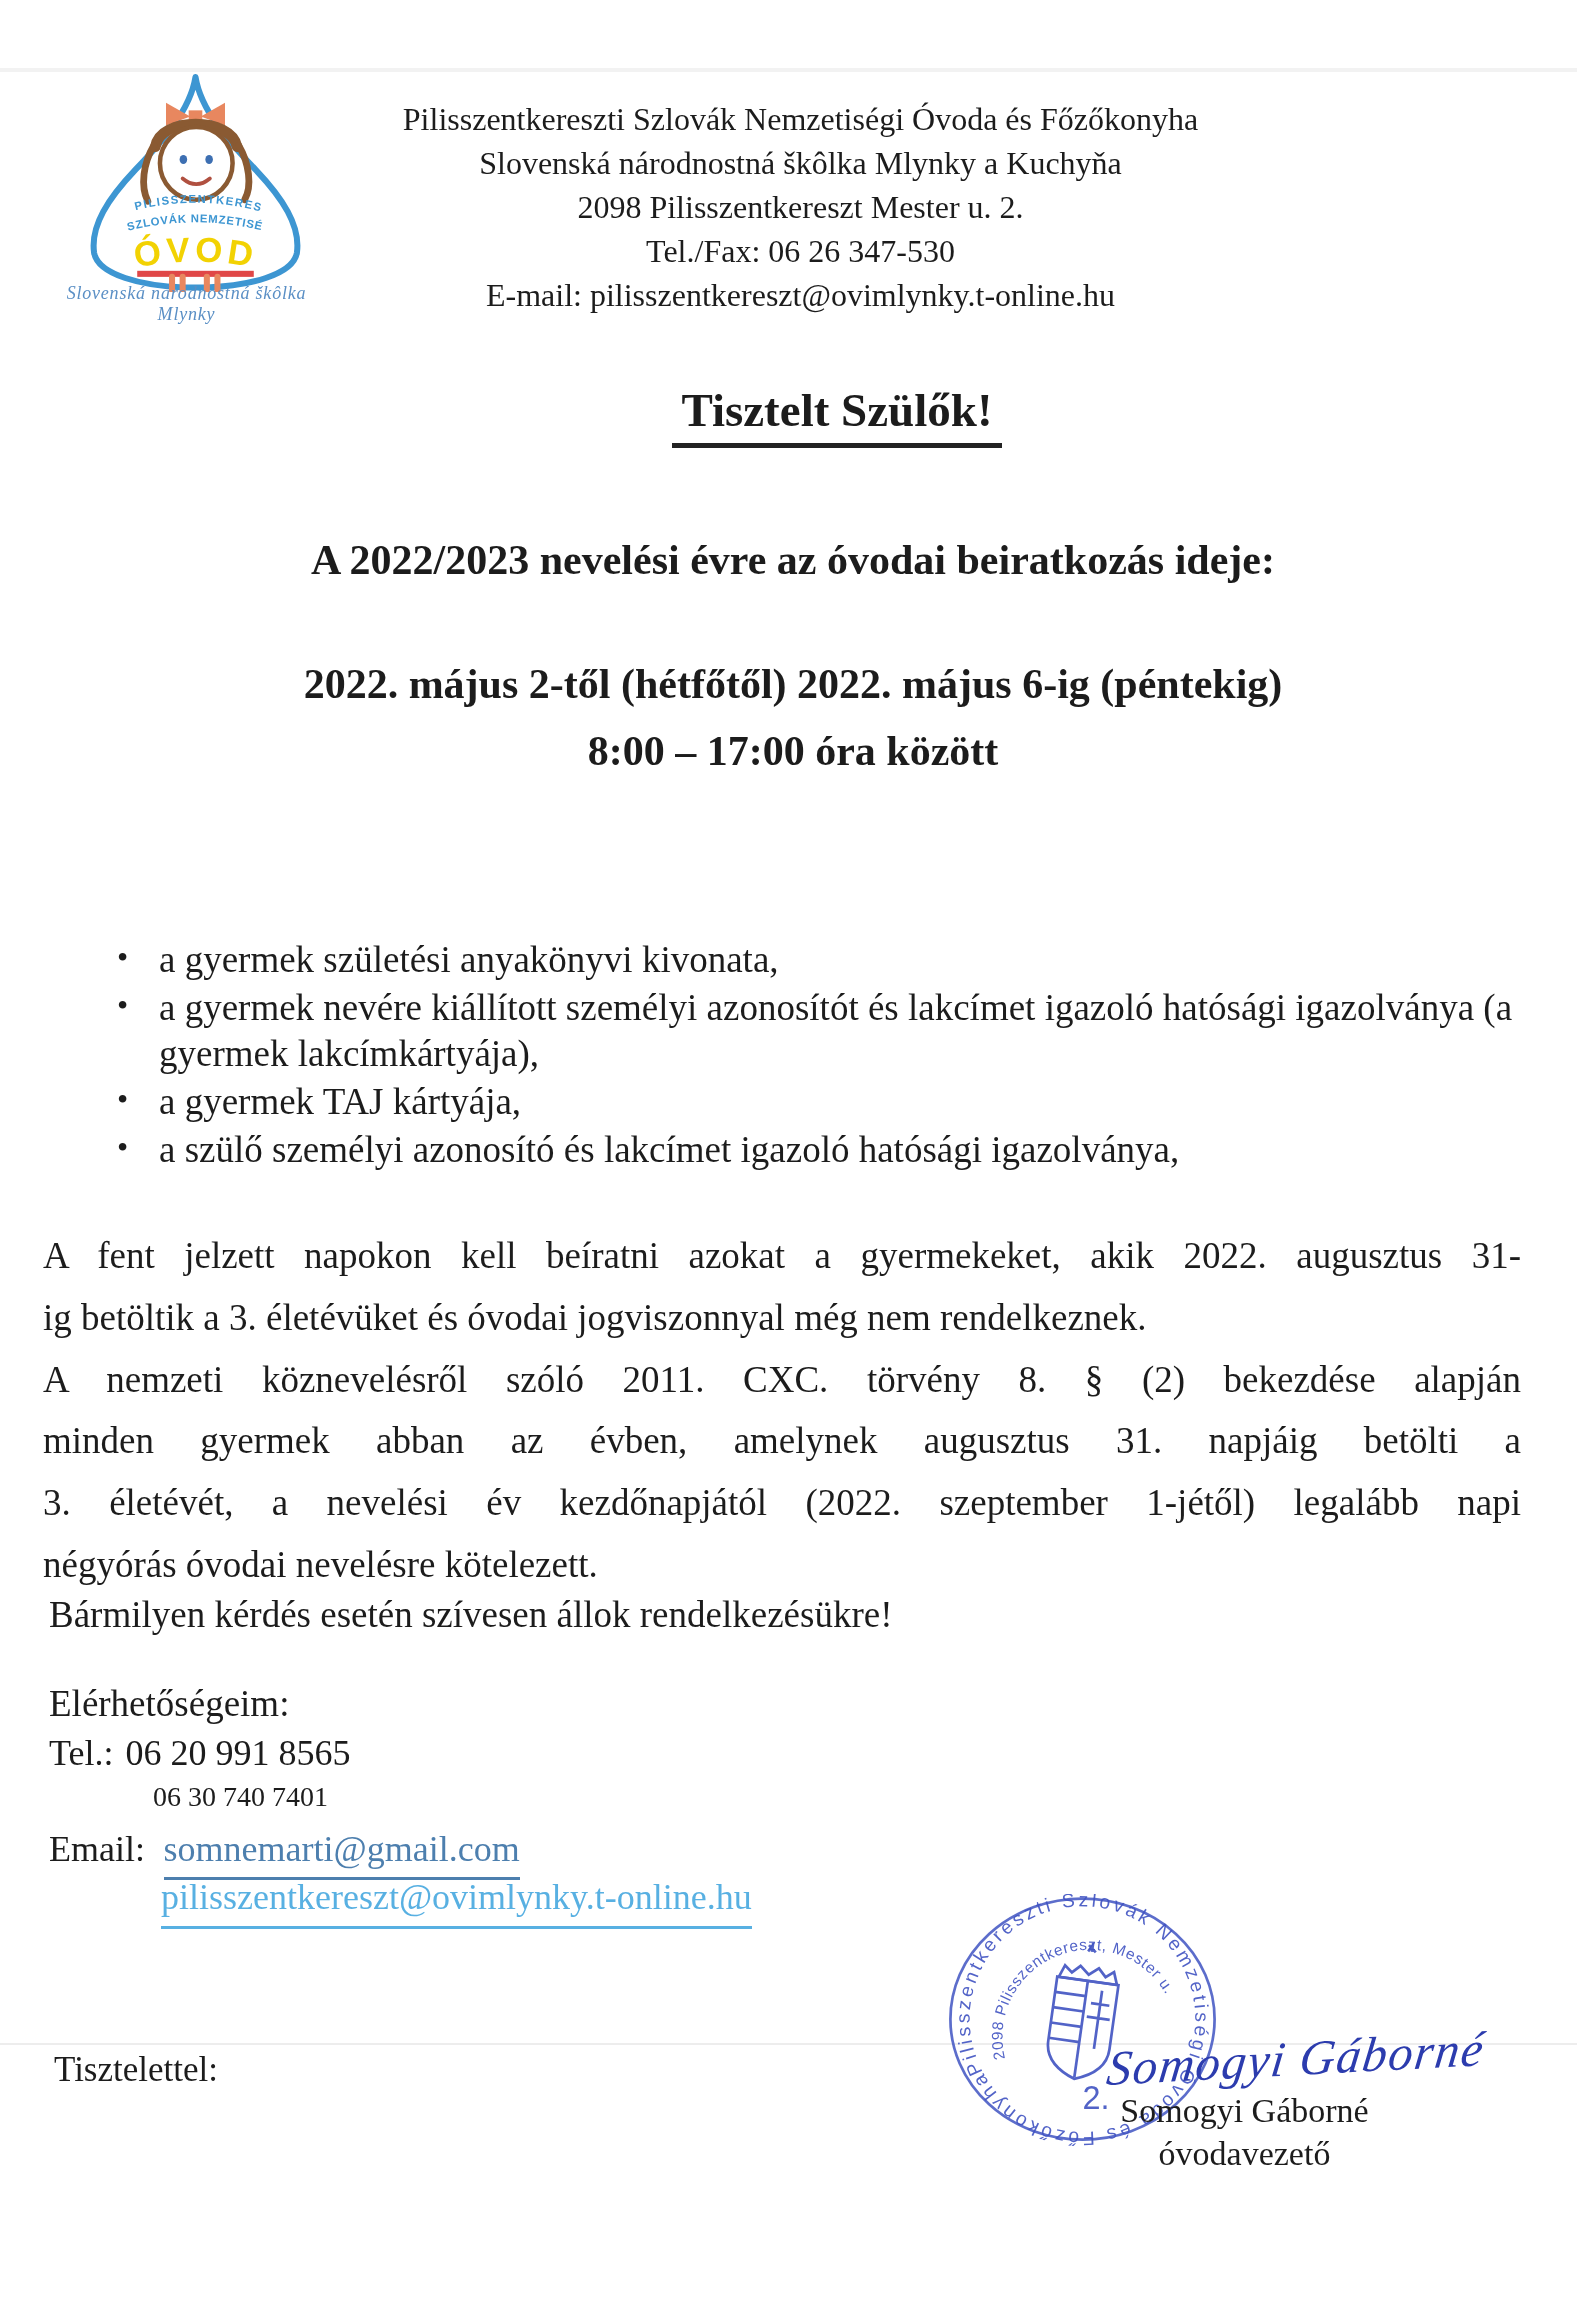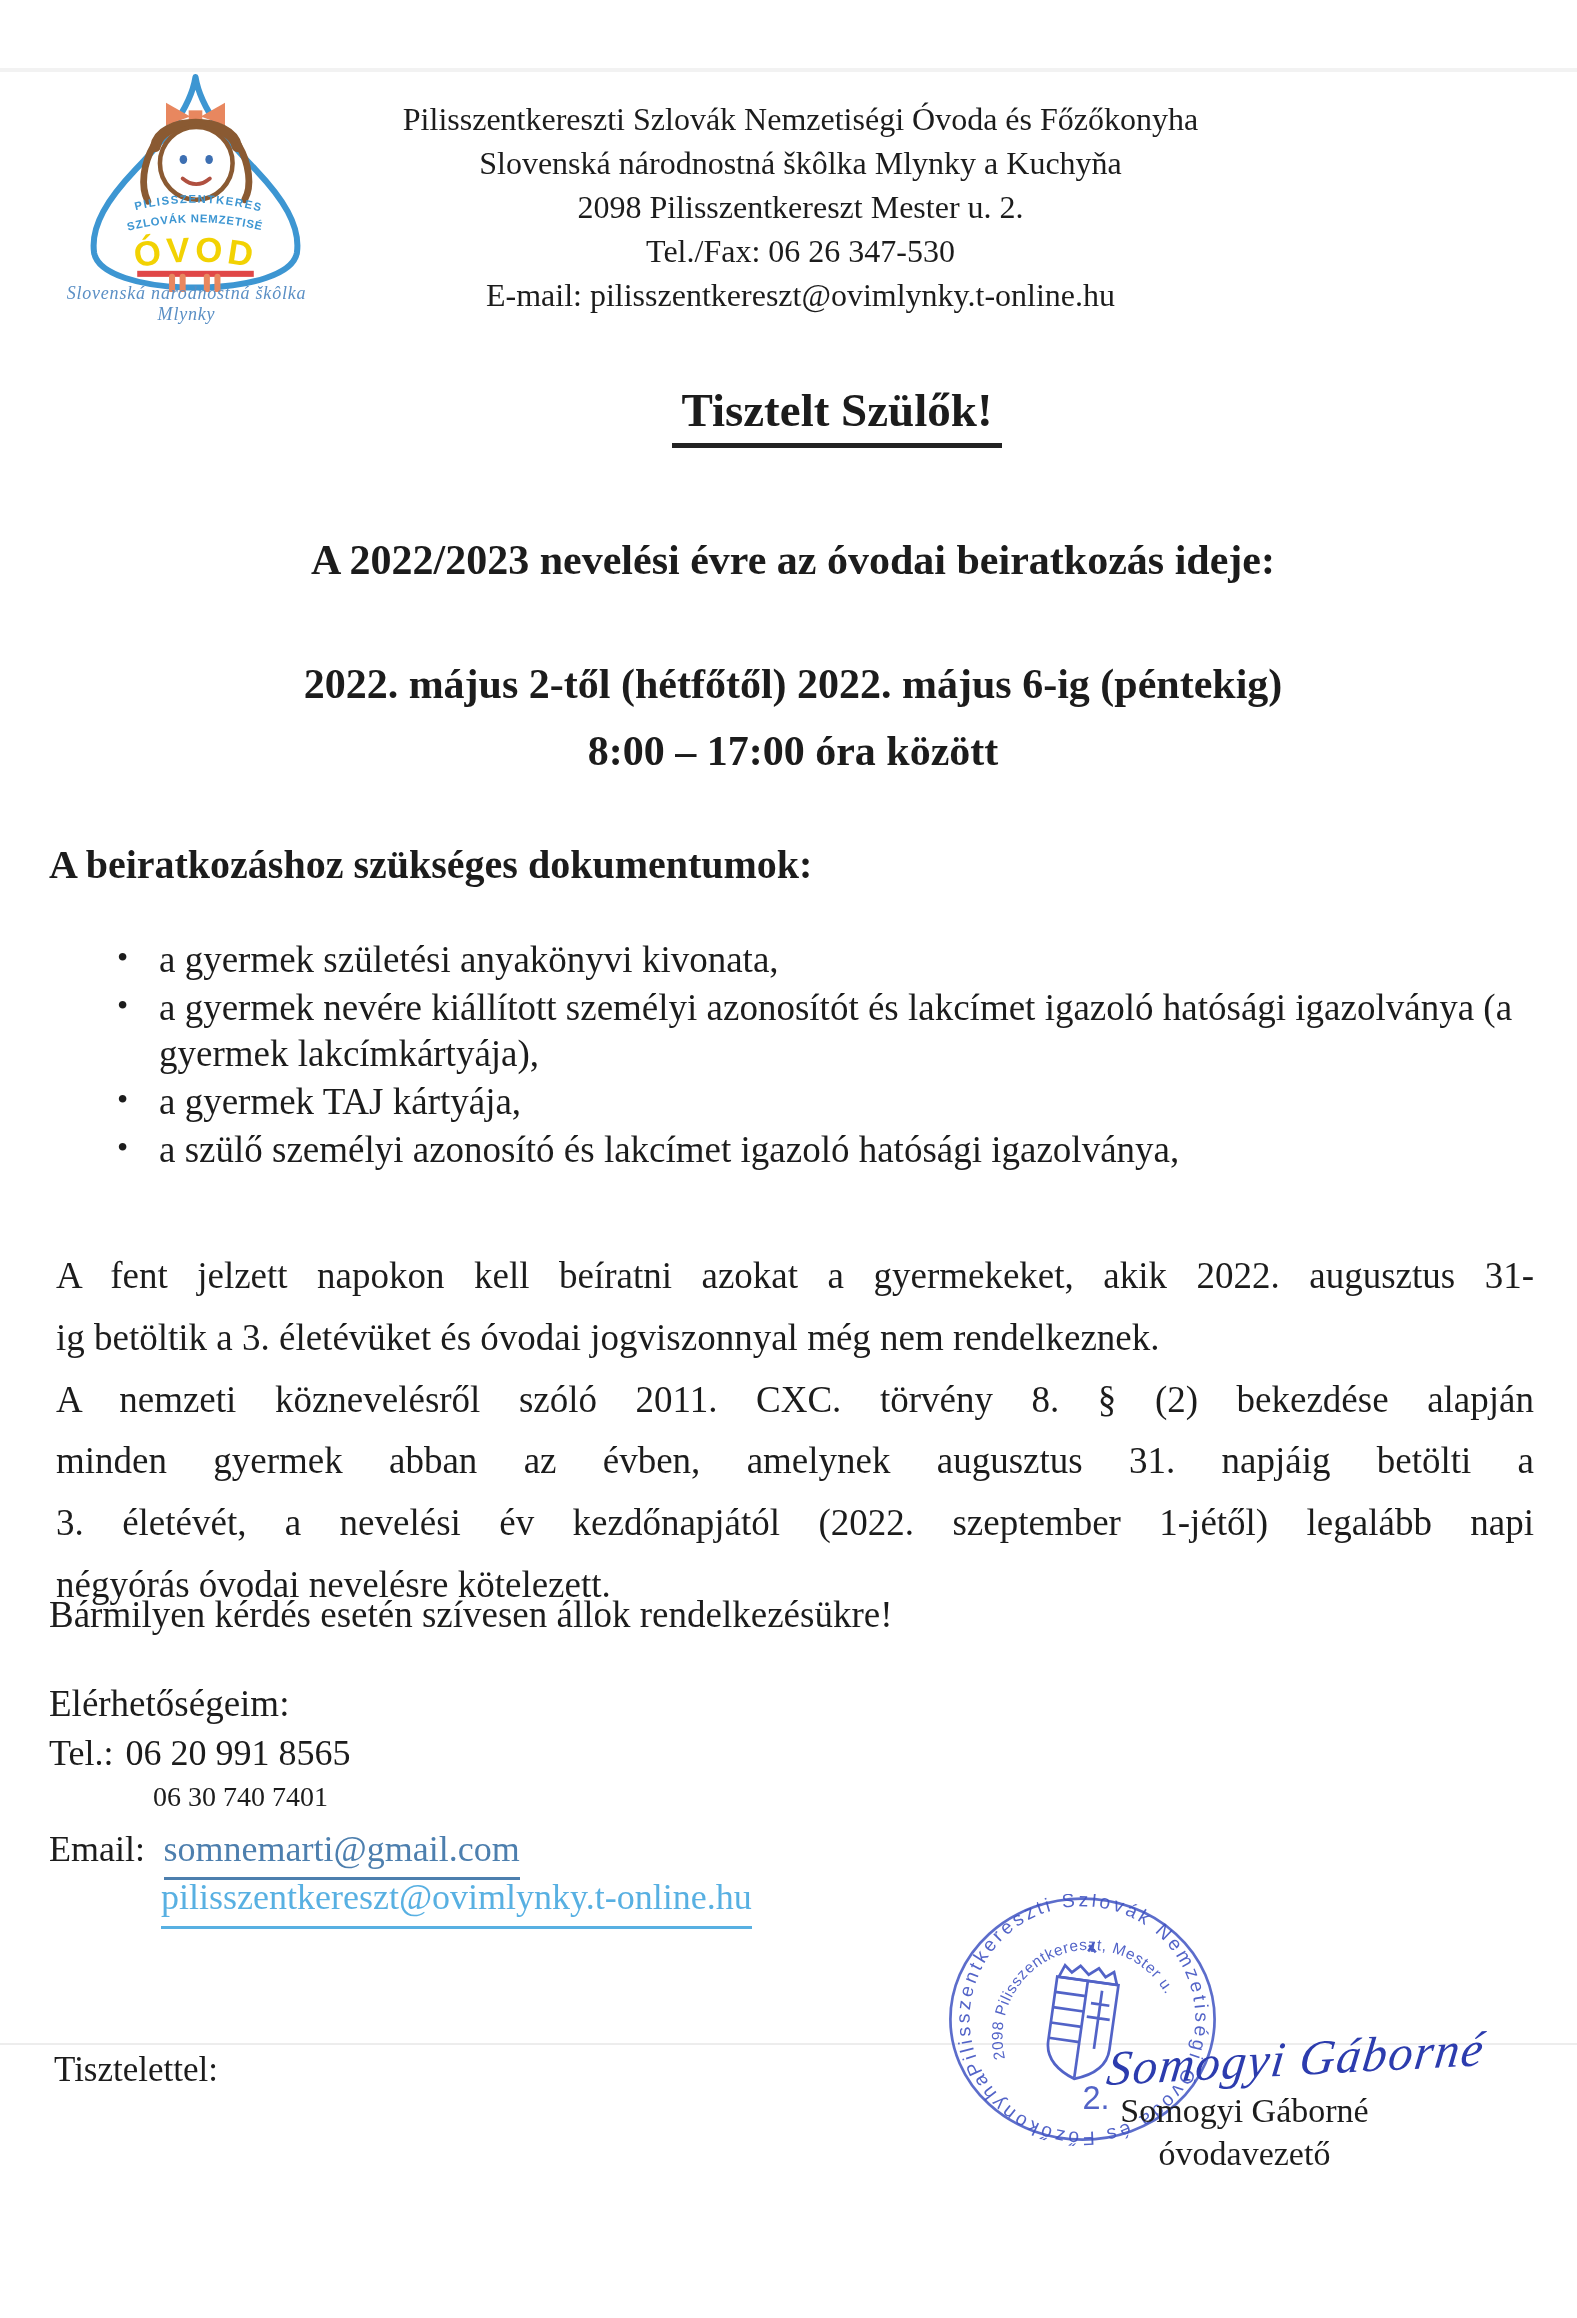--- a/index.html
+++ b/index.html
@@ -37,22 +37,22 @@
 
   
   .docs-heading{position:absolute;left:49px;top:841px;font-size:40px;font-weight:bold;}
   .bullet-item{position:absolute;left:114px;width:1403px;font-size:37px;line-height:46px;}
   .bullet-item .dot{position:absolute;left:3.1px;top:-3.1px;font-size:32px;}
   .bullet-item .txt{display:block;margin-left:45px;}
   .bi-1{top:937px;} .bi-2{top:985px;} .bi-3{top:1079px;} .bi-4{top:1127px;}
 
   
   .jline{
-    position:absolute;left:56px;width:1478px;font-size:37px;white-space:nowrap;
-    text-align:justify;text-align-last:justify;margin-top:20px;
+    position:absolute;left:43px;width:1478px;font-size:37px;white-space:nowrap;
+    text-align:justify;text-align-last:justify;
   }
   .jline.plain{text-align-last:left;}
   .jl-1{top:1234px;} .jl-2{top:1296px;} .jl-3{top:1358px;}
   .jl-4{top:1419px;} .jl-5{top:1481px;} .jl-6{top:1543px;}
 
   .closing-q{position:absolute;left:49px;top:1593px;font-size:37px;}
 
   
   .contact-heading{position:absolute;left:49px;top:1682px;font-size:37px;}
   .tel-line{position:absolute;left:49px;top:1732px;font-size:36px;}
@@ -127,21 +127,20 @@
   </div>
 
   <div class="doc-title">
     <span class="doc-title-text">Tisztelt Szülők!</span>
   </div>
 
   <div class="intro-heading">A 2022/2023 nevelési évre az óvodai beiratkozás ideje:</div>
   <div class="intro-date">2022. május 2-től (hétfőtől) 2022. május 6-ig (péntekig)</div>
   <div class="intro-time">8:00 – 17:00 óra között</div>
 
-  <div class="docs-heading">A beiratkozáshoz szükséges dokumentumok:</div>
 
   <div class="bullet-item bi-1">
     <span class="dot">•</span>
     <span class="txt">a gyermek születési anyakönyvi kivonata,</span>
   </div>
   <div class="bullet-item bi-2">
     <span class="dot">•</span>
     <span class="txt">a gyermek nevére kiállított személyi azonosítót és lakcímet igazoló hatósági igazolványa (a gyermek lakcímkártyája),</span>
   </div>
   <div class="bullet-item bi-3">

